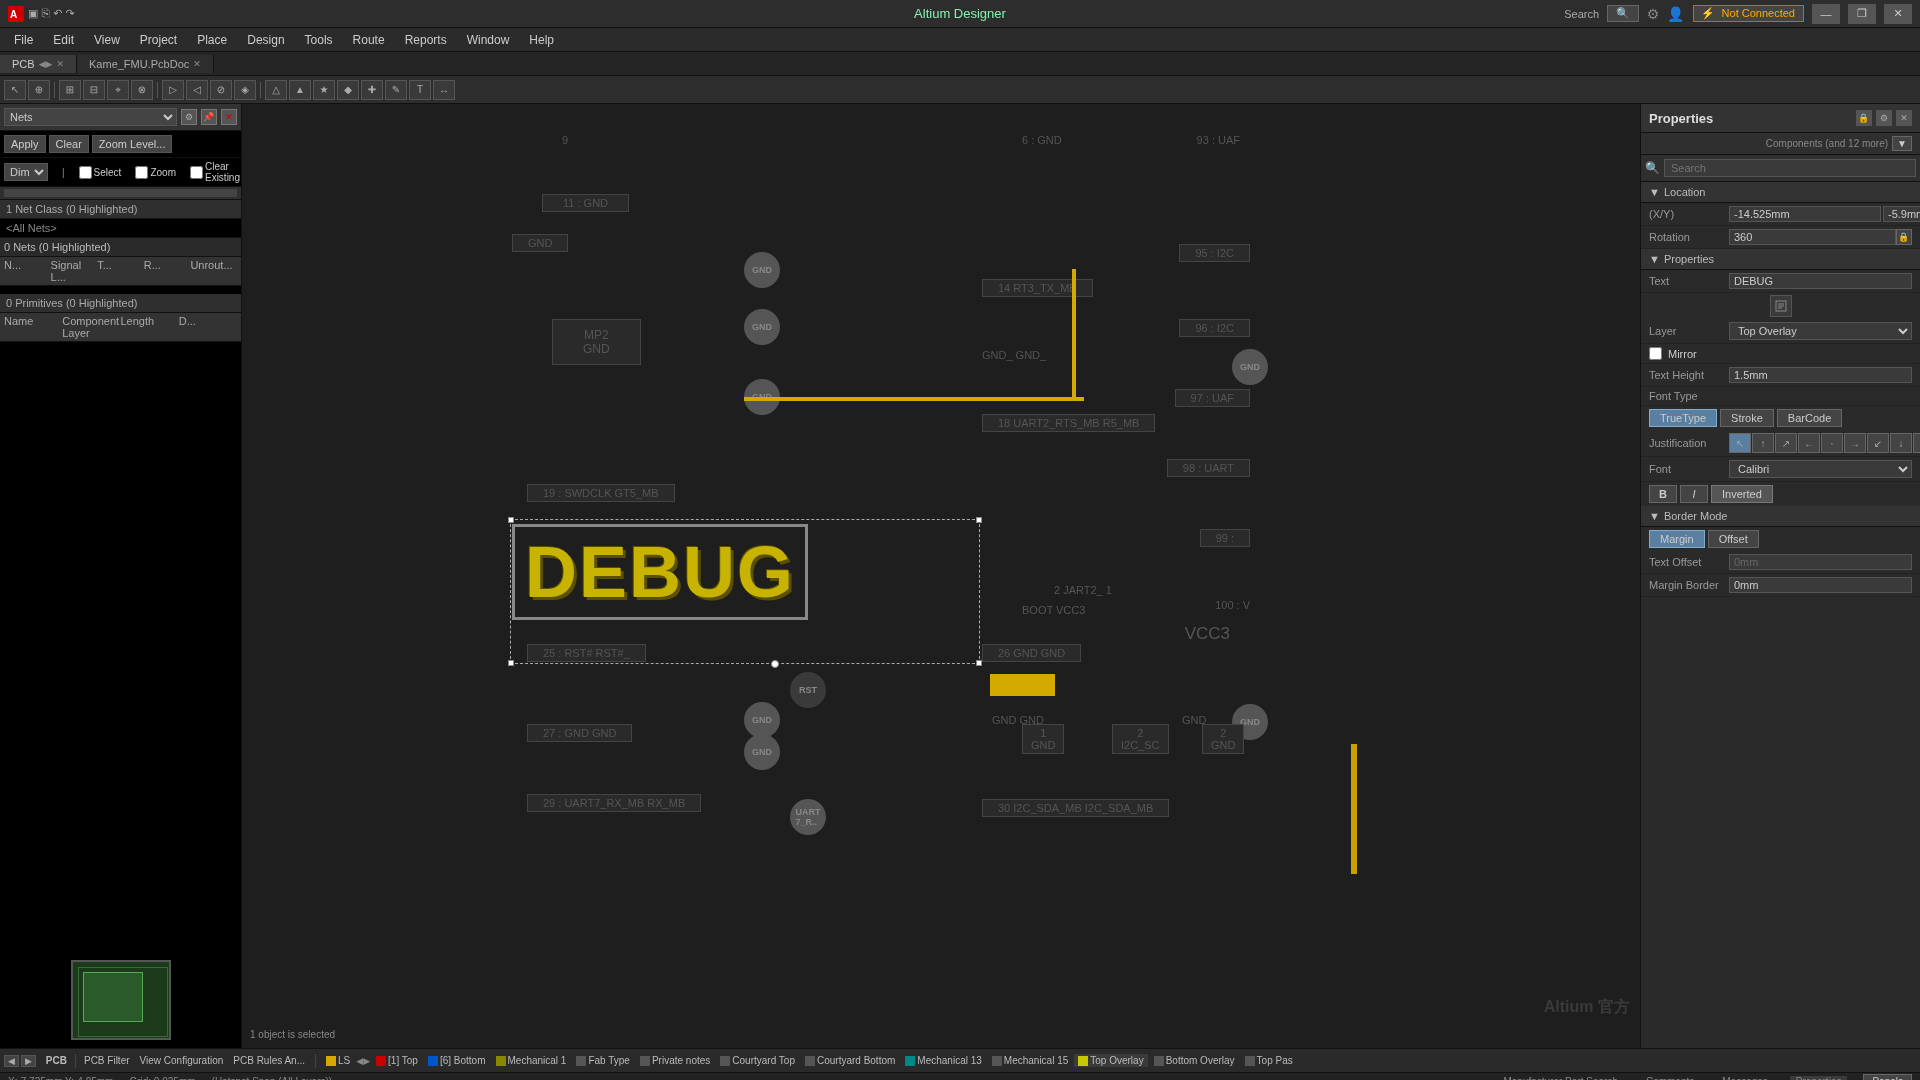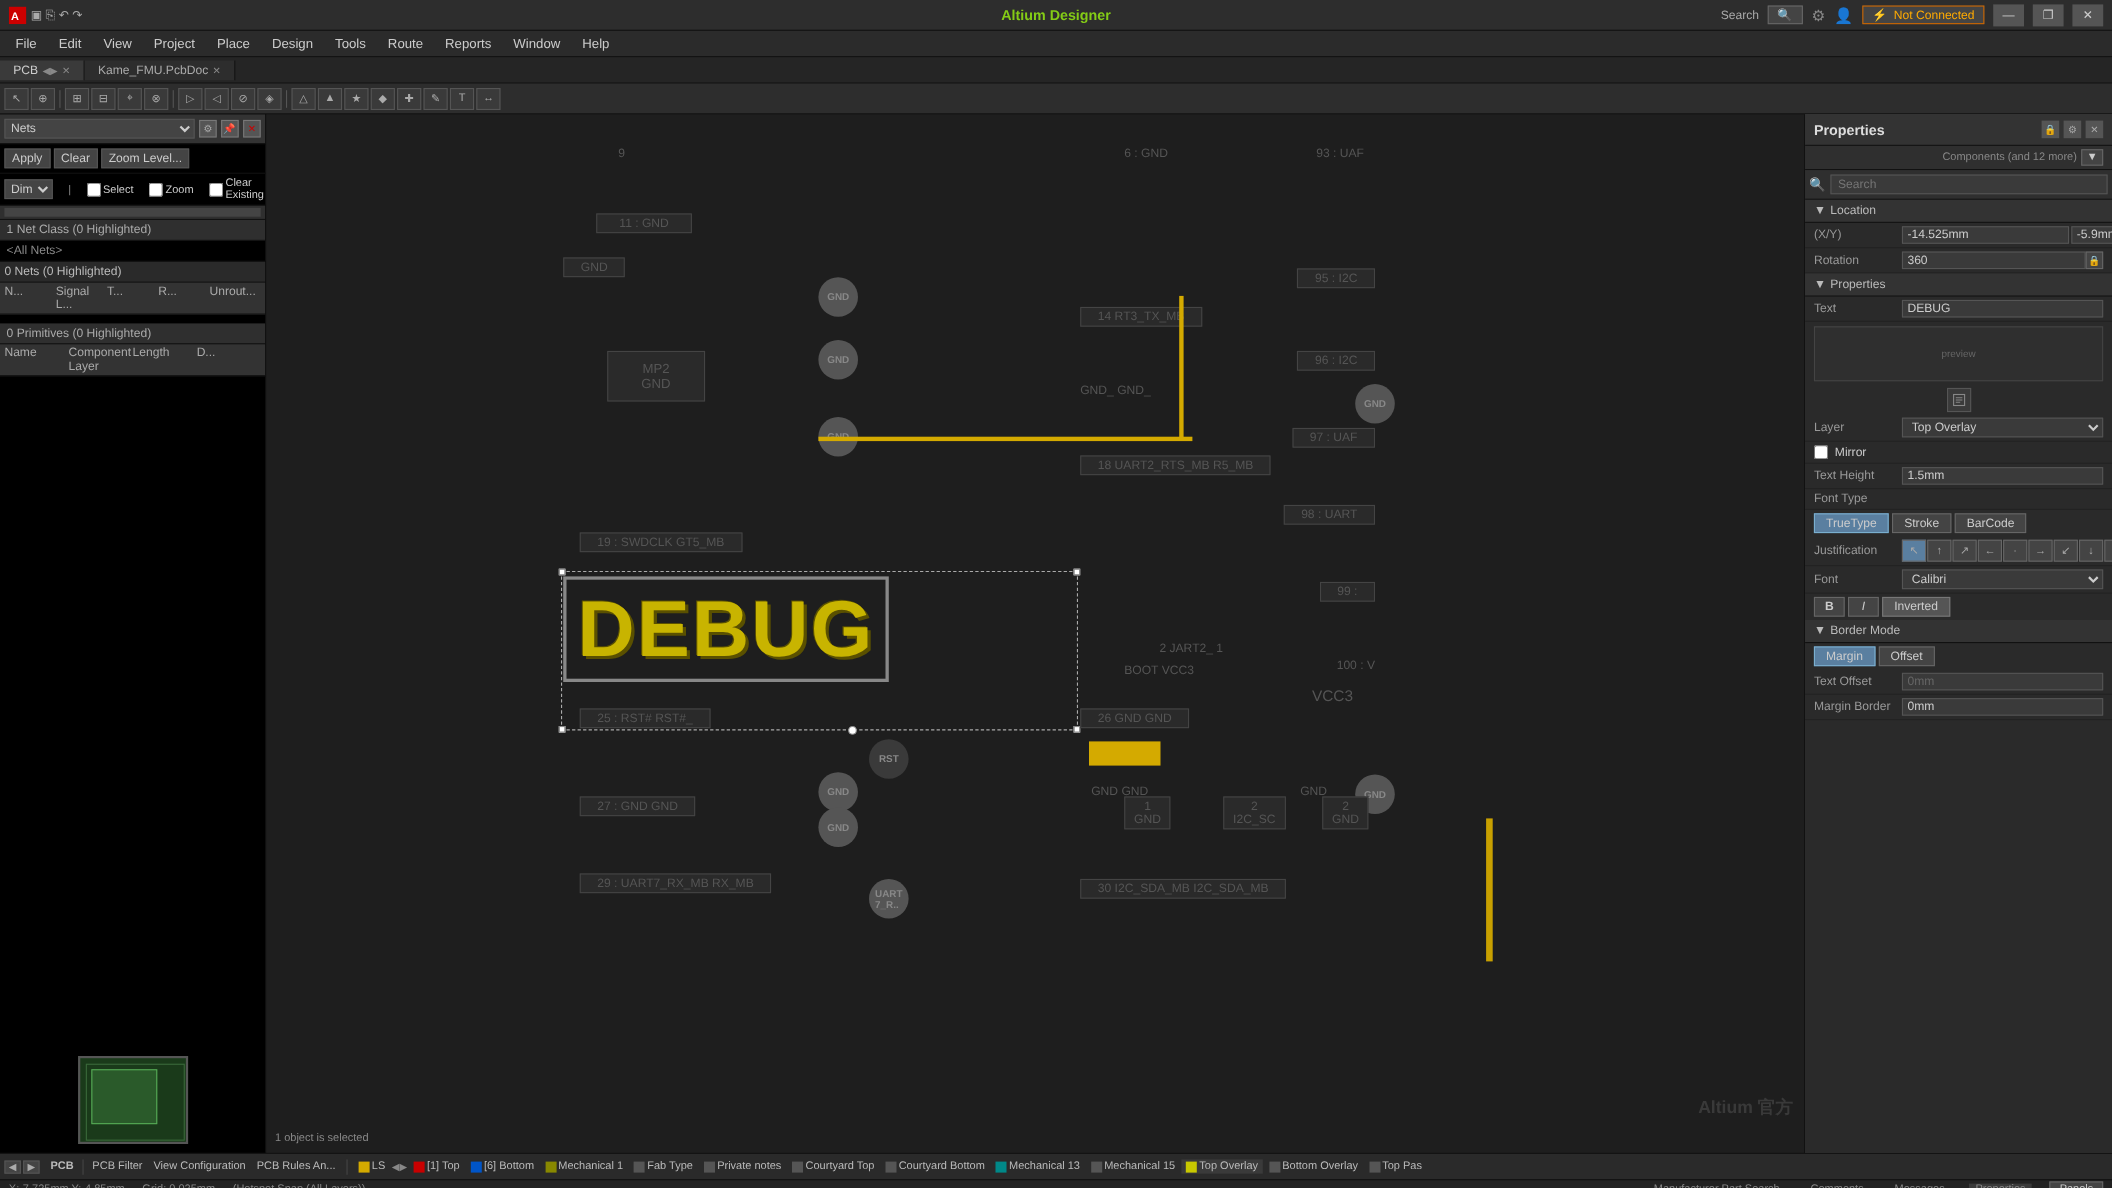--- a/index.html
+++ b/index.html
@@ -7,21 +7,21 @@
 
     
     #titlebar {
       width: 100%; height: 28px; background: #2d2d2d;
       display: flex; align-items: center; padding: 0 8px;
       border-bottom: 1px solid #111;
       position: relative;
     }
     #titlebar .app-title {
       position: absolute; left: 50%; transform: translateX(-50%);
-      color: #84cc16; font-size: 13px; font-weight: bold;
+      color: #86efac; font-size: 13px;
     }
     #titlebar .win-btn {
       width: 28px; height: 20px; background: #555; border: none;
       color: #ccc; font-size: 11px; cursor: pointer; display: flex; align-items: center; justify-content: center;
     }
 
     
     #menubar {
       width: 100%; height: 24px; background: #2b2b2b;
       display: flex; align-items: center; padding: 0 4px;
@@ -485,21 +485,21 @@
 
       <div style="position:absolute;top:140px;right:390px;background:#2a2a2a;border:1px solid #444;padding:2px 15px;color:#555;font-size:11px;">95 : I2C</div>
       <div style="position:absolute;top:215px;right:390px;background:#2a2a2a;border:1px solid #444;padding:2px 15px;color:#555;font-size:11px;">96 : I2C</div>
       <div style="position:absolute;top:285px;right:390px;background:#2a2a2a;border:1px solid #444;padding:2px 15px;color:#555;font-size:11px;">97 : UAF</div>
       <div style="position:absolute;top:355px;right:390px;background:#2a2a2a;border:1px solid #444;padding:2px 15px;color:#555;font-size:11px;">98 : UART</div>
       <div style="position:absolute;top:425px;right:390px;background:#2a2a2a;border:1px solid #444;padding:2px 15px;color:#555;font-size:11px;">99 :</div>
       <div style="position:absolute;top:495px;right:390px;color:#555;font-size:11px;">100 : V</div>
 
       <div style="position:absolute;top:480px;left:812px;color:#555;font-size:11px;">2    JART2_   1</div>
       <div style="position:absolute;top:500px;left:780px;color:#555;font-size:11px;">BOOT   VCC3</div>
-      <div style="position:absolute;top:520px;right:410px;color:#555;font-size:14px;">VCC3</div>
+      <div style="position:absolute;top:520px;right:410px;color:#555;font-size:17px;">VCC3</div>
 
       <div style="position:absolute;top:610px;left:750px;color:#555;font-size:11px;">GND GND</div>
       <div style="position:absolute;top:610px;left:940px;color:#555;font-size:11px;">GND</div>
 
       <div style="position:absolute;top:620px;left:780px;background:#2a2a2a;border:1px solid #444;padding:2px 8px;color:#555;font-size:11px;text-align:center;">
         <div>1</div>
         <div>GND</div>
       </div>
       <div style="position:absolute;top:620px;left:870px;background:#2a2a2a;border:1px solid #444;padding:2px 8px;color:#555;font-size:11px;text-align:center;">
         <div>2</div>
@@ -565,23 +565,20 @@
     <div class="rp-section-header">
       <span>▼</span>
       <span>Properties</span>
     </div>
 
     <div class="rp-field-row">
       <span class="rp-field-label">Text</span>
       <input class="rp-field-value" value="DEBUG" style="flex: 1 1 0%;">
     </div>
 
-    <div style="margin:4px 8px;height:50px;background:#2f2f2f;border:1px solid #444;display:flex;align-items:center;justify-content:center;">
-      <span style="font-size:9px;color:#666;">preview</span>
-    </div>
 
     <div style="display:flex;justify-content:center;padding:2px;">
       <div style="width:22px;height:22px;background:#3a3a3a;border:1px solid #555;display:flex;align-items:center;justify-content:center;">
         <svg width="14" height="14">
           <rect x="2" y="2" width="10" height="10" fill="none" stroke="#888" stroke-width="1"></rect>
           <line x1="4" y1="5" x2="10" y2="5" stroke="#888" stroke-width="1"></line>
           <line x1="4" y1="7" x2="10" y2="7" stroke="#888" stroke-width="1"></line>
           <line x1="4" y1="9" x2="8" y2="9" stroke="#888" stroke-width="1"></line>
         </svg>
       </div>

